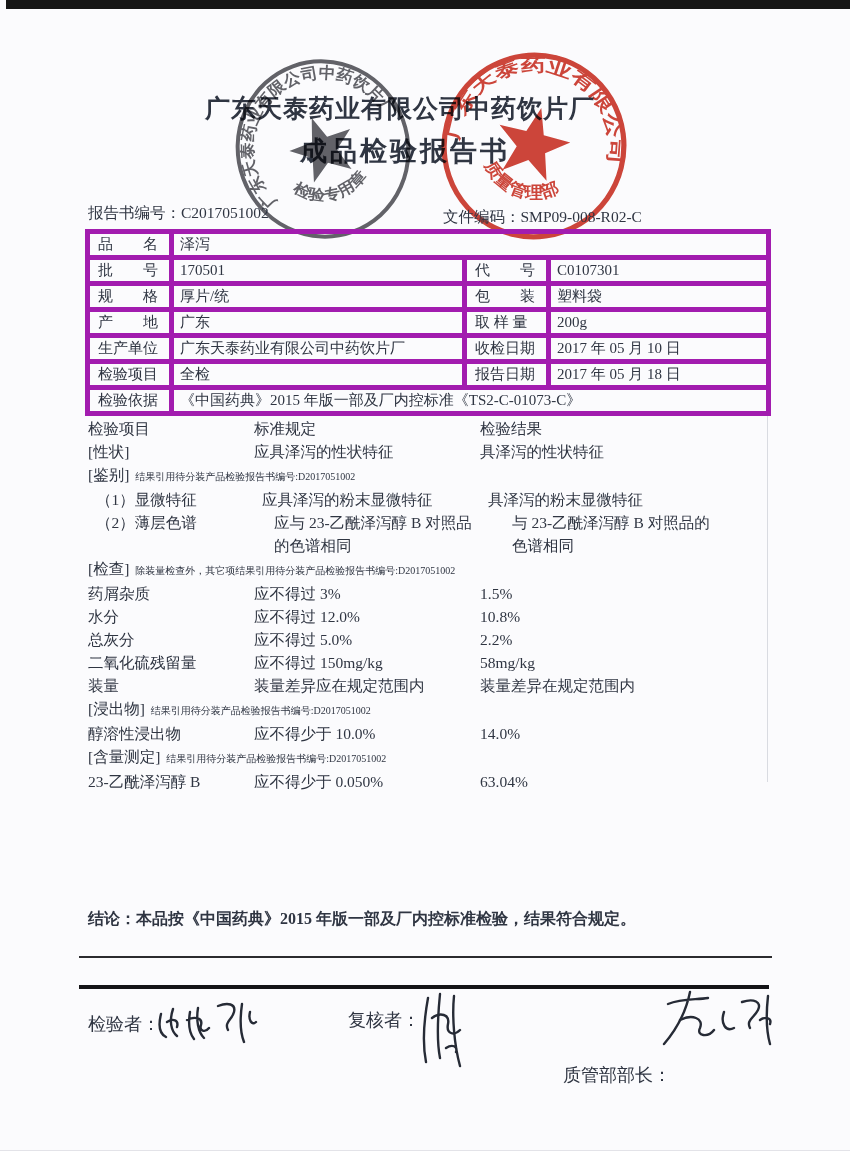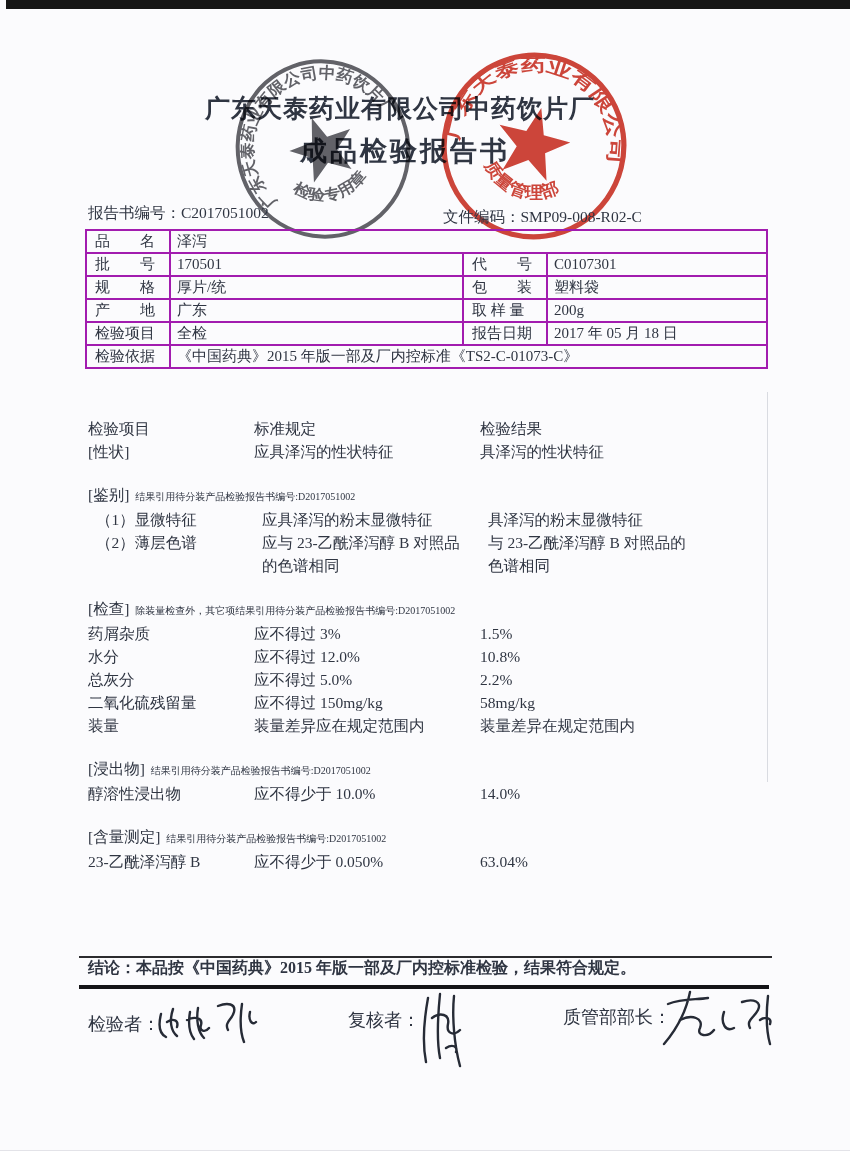--- a/index.html
+++ b/index.html
@@ -19,44 +19,44 @@
   .doc-subtitle{top:133px;left:0;width:810px;text-align:center;font-size:27px;font-weight:bold;letter-spacing:3px;}
   .stamp{mix-blend-mode:multiply;opacity:.92;}
   .stamp-black{left:233px;top:58px;transform:rotate(-20deg);}
   .stamp-red{left:438px;top:52px;transform:rotate(14deg);}
   
   .report-line-left{left:88px;top:203px;font-size:15.5px;}
   .report-line-right{left:443px;top:207px;font-size:15.5px;font-family:Liberation Serif, serif;}
   
   table.info{position:absolute;left:85px;top:229px;width:681px;border-collapse:collapse;table-layout:fixed;}
   table.info td{
-    border:2px solid #a21caf;font-size:15px;height:21px;
+    border:5px solid #a21caf;font-size:15px;height:21px;
     padding:0 6px;white-space:nowrap;overflow:hidden;
   }
   table.info td.lab{padding-left:8px;}
   
   .insp{left:88px;top:417px;width:680px;font-size:15.5px;line-height:23px;}
   .insp-row{display:flex;}
   .insp-row .c1{width:166px;flex:none;}
   .insp-row .c2{width:226px;flex:none;}
   .insp-row .c3{flex:1;}
   .insp-section{display:flex;align-items:baseline;}
-  .insp-section .sec-label{flex:none;margin-top:20px;}
+  .insp-section .sec-label{flex:none;}
   .insp-section .sec-note{font-size:10px;margin-left:6px;}
-  .multiline{white-space:pre-line;}
+  .multiline{white-space:pre-line;margin-left:12px;}
   .indent{padding-left:8px;}
   
   .concl-line-thin{left:79px;top:956px;width:693px;height:2px;background:#2b2b2e;}
-  .concl-text{left:88px;top:958px;font-size:16px;font-weight:bold;text-align:right;}
+  .concl-text{left:88px;top:909px;font-size:16px;font-weight:bold;text-align:right;}
   .concl-line-thick{left:79px;top:985px;width:690px;height:4px;background:#141417;}
   
   .sig-label{font-size:18px;}
   .sig-inspector-label{left:88px;top:1012px;}
   .sig-reviewer-label{left:348px;top:1008px;}
-  .sig-manager-label{left:563px;top:1005px;}
+  .sig-manager-label{left:563px;top:1063px;}
   .sig-svg path{fill:none;stroke:#262b36;stroke-width:2.4;stroke-linecap:round;stroke-linejoin:round;}
   .sig1{left:152px;top:998px;}
   .sig2{left:412px;top:990px;}
   .sig3{left:658px;top:990px;}
 </style>
 </head>
 <body>
 
 <div class="abs scan-top-bar"></div>
 <div class="abs ghost-line"></div>
@@ -122,20 +122,26 @@
     <td class="lab">包　　装</td>
     <td>塑料袋</td>
   </tr>
   <tr>
     <td class="lab">产　　地</td>
     <td>广东</td>
     <td class="lab">取 样 量</td>
     <td>200g</td>
   </tr>
   <tr>
+    <td class="lab">生产单位</td>
+    <td>广东天泰药业有限公司中药饮片厂</td>
+    <td class="lab">收检日期</td>
+    <td>2017 年 05 月 10 日</td>
+  </tr>
+  <tr>
     <td class="lab">检验项目</td>
     <td>全检</td>
     <td class="lab">报告日期</td>
     <td>2017 年 05 月 18 日</td>
   </tr>
   <tr>
     <td class="lab">检验依据</td>
     <td colspan="3">《中国药典》2015 年版一部及厂内控标准《TS2-C-01073-C》</td>
   </tr>
 </tbody>

